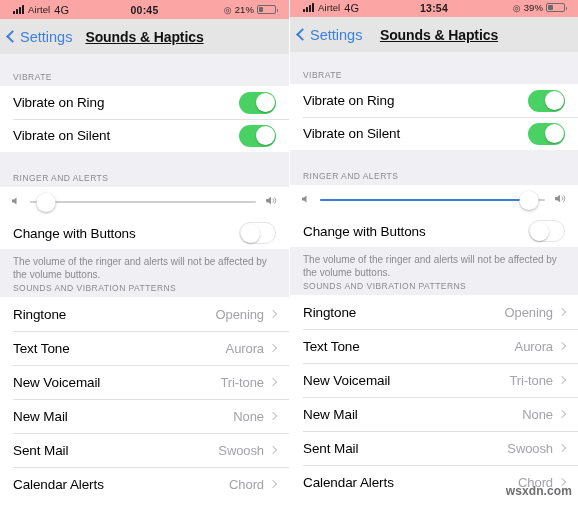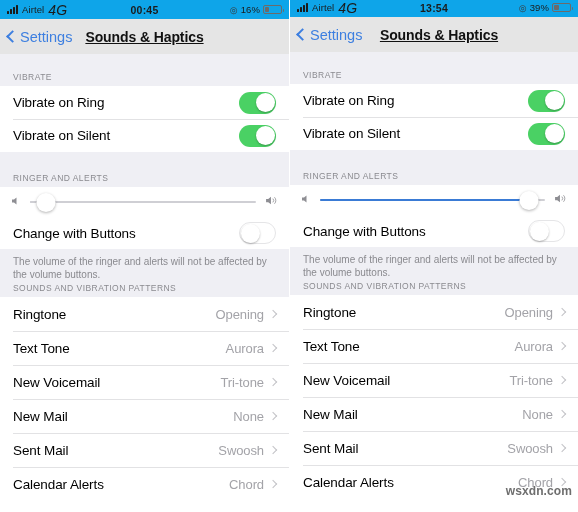--- a/index.html
+++ b/index.html
@@ -22,37 +22,37 @@
     background: #ffffff;
   }
   .panel.right { border-left: 1px solid #ffffff; }
   .panel-inner { position: absolute; left: 0; right: 0; top: 0; }
   .panel.right .panel-inner { top: -2px; }
 
   
   .statusbar {
     height: 19px;
     display: flex; align-items: center;
-    padding: 0 7px;
+    padding: 0 13px;
     font-size: 10px;
     color: #1b1b1b;
-    background: #0ea5e9;
+    background: #fca5a5;
     letter-spacing: 0.1px;
   }
   .sb-left { display: flex; align-items: center; gap: 4px; flex: 1 1 0; }
   .sb-center { flex: 0 0 auto; font-weight: 600; font-size: 10.5px; letter-spacing: 0.2px;}
   .sb-right { display: flex; align-items: center; justify-content: flex-end; gap: 3px; flex: 1 1 0; }
   .bars { display: flex; align-items: flex-end; gap: 1px; height: 9px; }
   .bars i { display: block; width: 2px; background: #1b1b1b; border-radius: 0.5px; }
   .bars i:nth-child(1) { height: 3px; }
   .bars i:nth-child(2) { height: 5px; }
   .bars i:nth-child(3) { height: 7px; }
   .bars i:nth-child(4) { height: 9px; }
   .carrier { font-size: 9.5px; }
-  .net { font-size: 14px; font-style: italic; }
+  .net { font-size: 11px; }
   .loc { font-size: 9px; color: #3a3a3a; }
   .batt-pct { font-size: 9.5px; }
   .batt {
     width: 19px; height: 9px;
     border: 1px solid #6b6b6b; border-radius: 2px;
     position: relative; display: inline-block;
   }
   .batt::after {
     content: ""; position: absolute; right: -3px; top: 2.5px;
     width: 1.5px; height: 3.5px; background: #6b6b6b; border-radius: 0 1px 1px 0;
@@ -193,21 +193,21 @@
               <i></i>
               <i></i>
               <i></i>
             </span>
           <span class="carrier">Airtel</span>
           <span class="net">4G</span>
         </div>
         <div class="sb-center">00:45</div>
         <div class="sb-right">
           <span class="loc">◎</span>
-          <span class="batt-pct">16%</span>
+          <span class="batt-pct">21%</span>
           <span class="batt">
               <span style="width:3.5px"></span>
             </span>
         </div>
       </div>
 
       <div class="navbar">
         <div class="nav-back">
           <span class="chev-left"></span>
           <span>Settings</span>

